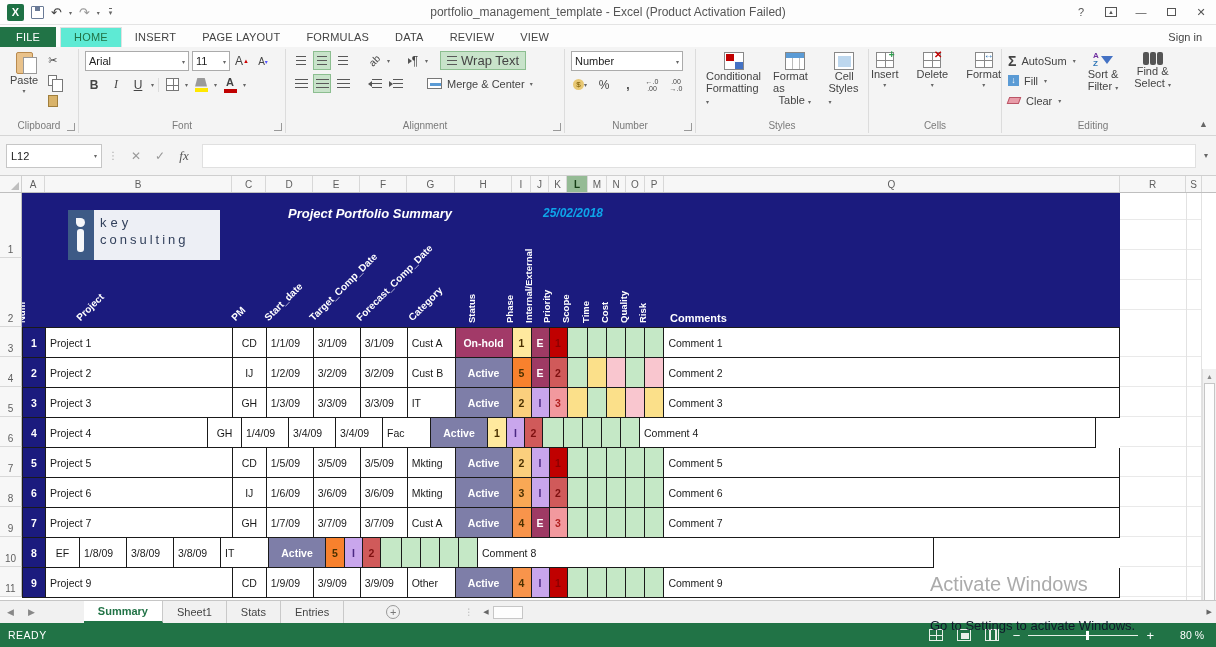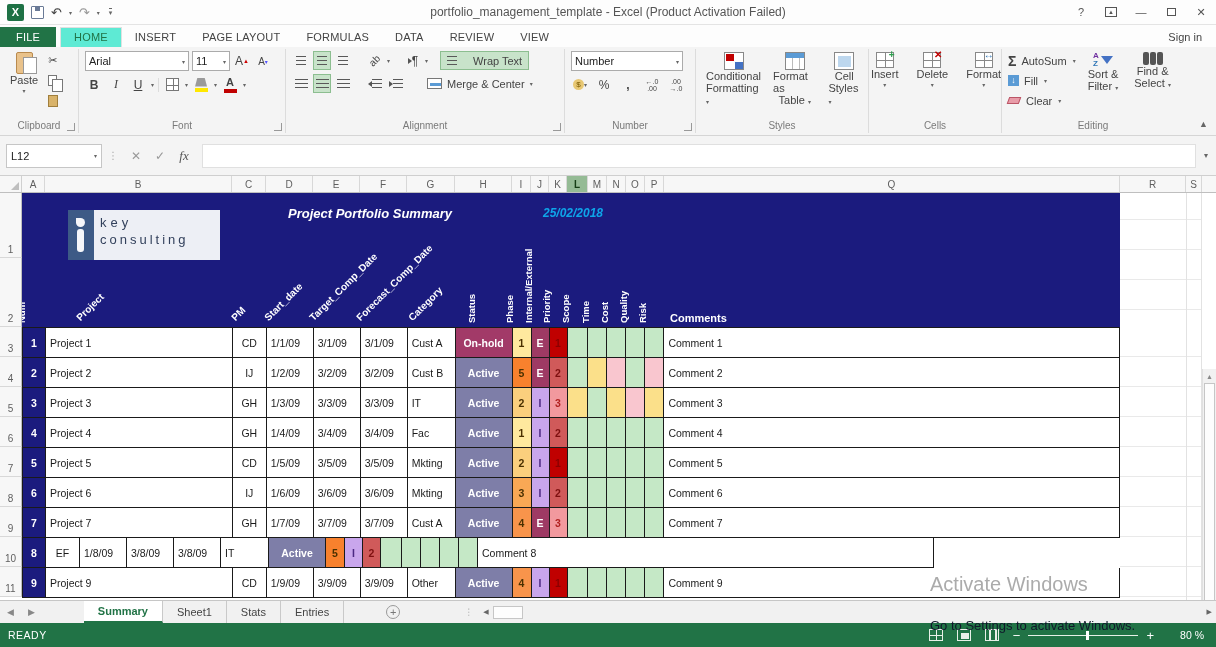--- a/index.html
+++ b/index.html
@@ -320,21 +320,21 @@
             </span>
           <span style="width:8px"></span>
           <span class="fbtn">
               <span style="display:inline-block;transform:rotate(-45deg);font-size:10px">ab</span>
             </span>
           <span class="tiny-caret">▾</span>
           <span style="width:8px"></span>
           <span class="fbtn"><span class="tri-r"></span>¶</span>
           <span class="tiny-caret">▾</span>
           <span style="width:6px"></span>
-          <span class="fbtn sel" style="padding:0 6px;font-size:11px;gap:16px">
+          <span class="fbtn sel" style="padding:0 6px;font-size:13px;gap:4px">
             <span class="icon-lines short"></span>
             <span>Wrap Text</span>
           </span>
         </div>
         <div style="display:flex; gap:3px; align-items:center;">
           <span class="fbtn">
               <span class="icon-lines"></span>
             </span>
           <span class="fbtn sel">
               <span class="icon-lines"></span>
@@ -614,21 +614,21 @@
             <div class="cell bold" style="width: 18px; background: rgb(242, 153, 158); color: rgb(178, 34, 34);">3</div>
             <div class="cell" style="width: 21px; background: rgb(251, 224, 138);"></div>
             <div class="cell" style="width: 19px; background: rgb(197, 232, 198);"></div>
             <div class="cell" style="width: 19px; background: rgb(251, 224, 138);"></div>
             <div class="cell" style="width: 19px; background: rgb(249, 198, 207);"></div>
             <div class="cell" style="width: 19px; background: rgb(251, 224, 138);"></div>
             <div class="cell pad" style="width: 456px;">Comment 3</div>
           </div>
           <div class="srow">
             <div class="cell num" style="width: 23px; background: rgb(27, 27, 126);">4</div>
-            <div class="cell pad" style="width: 187px;">Project 4</div>
+            <div class="cell pad" style="width: 162px;">Project 4</div>
             <div class="cell center" style="width: 34px;">GH</div>
             <div class="cell pad" style="width: 47px;">1/4/09</div>
             <div class="cell pad" style="width: 47px;">3/4/09</div>
             <div class="cell pad" style="width: 47px;">3/4/09</div>
             <div class="cell pad" style="width: 48px;">Fac</div>
             <div class="cell status" style="width: 57px; background: rgb(126, 126, 168);">Active</div>
             <div class="cell bold" style="width: 19px; background: rgb(255, 233, 158); color: rgb(74, 48, 0);">1</div>
             <div class="cell bold" style="width: 18px; background: rgb(201, 166, 236); color: rgb(75, 40, 130);">I</div>
             <div class="cell bold" style="width: 18px; background: rgb(208, 90, 90); color: rgb(126, 16, 16);">2</div>
             <div class="cell" style="width: 21px; background: rgb(197, 232, 198);"></div>

